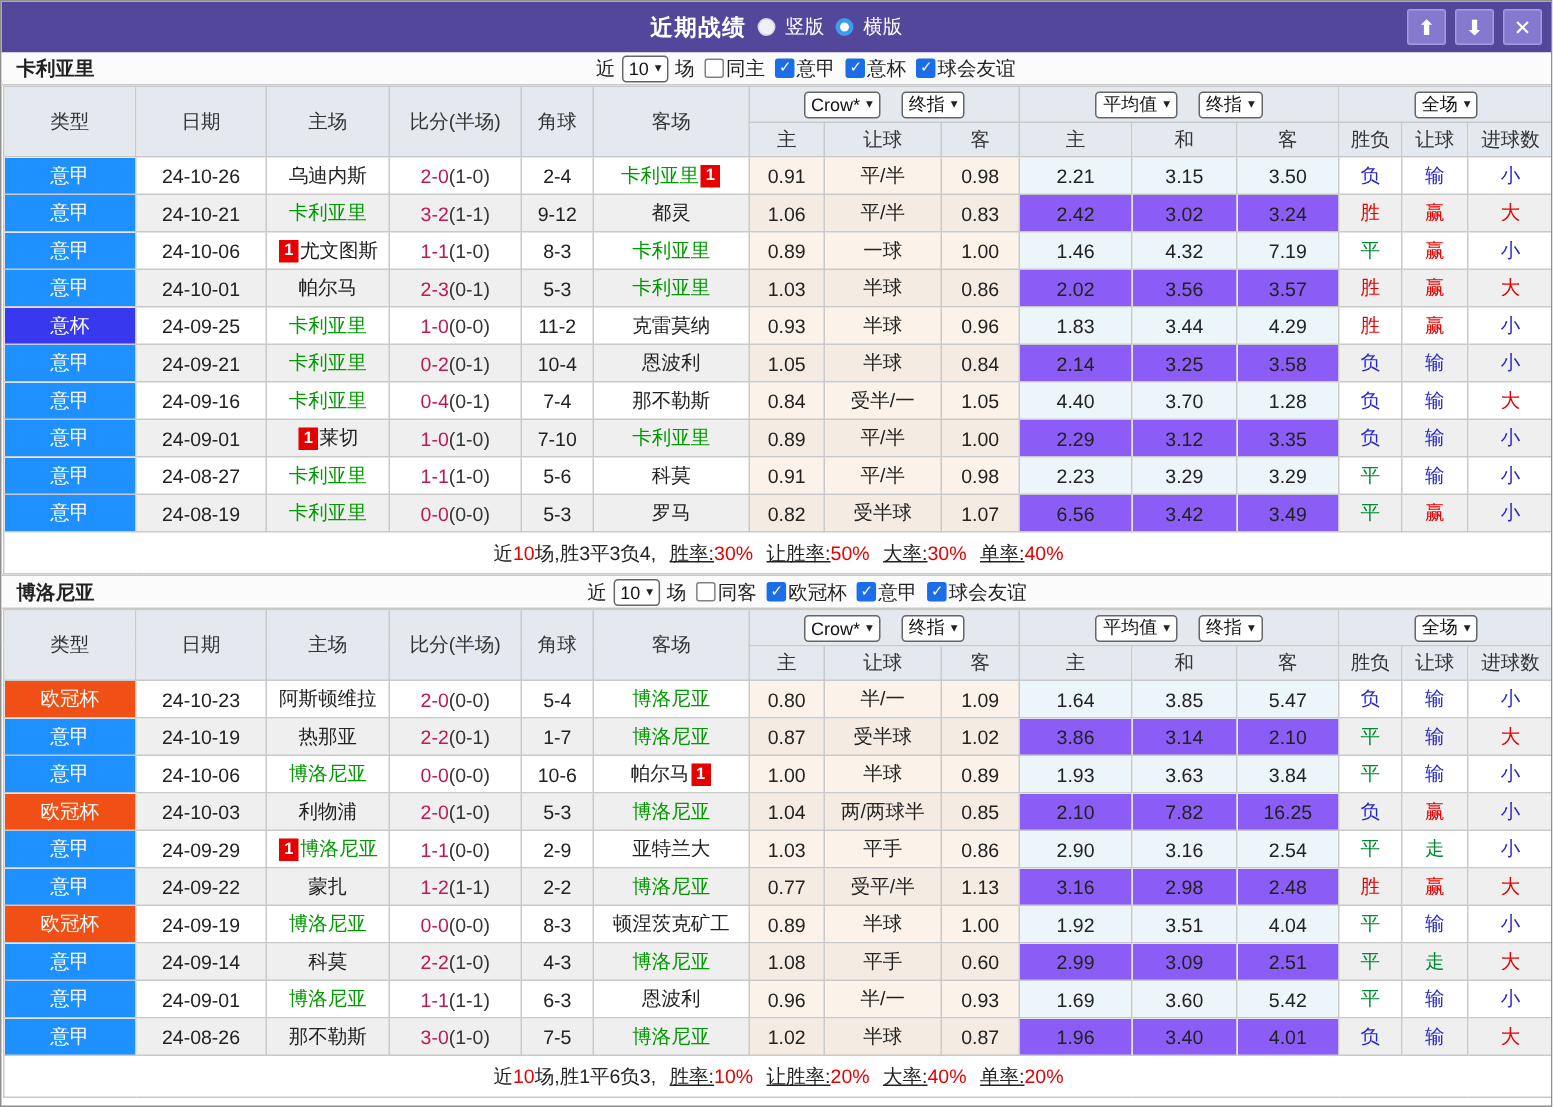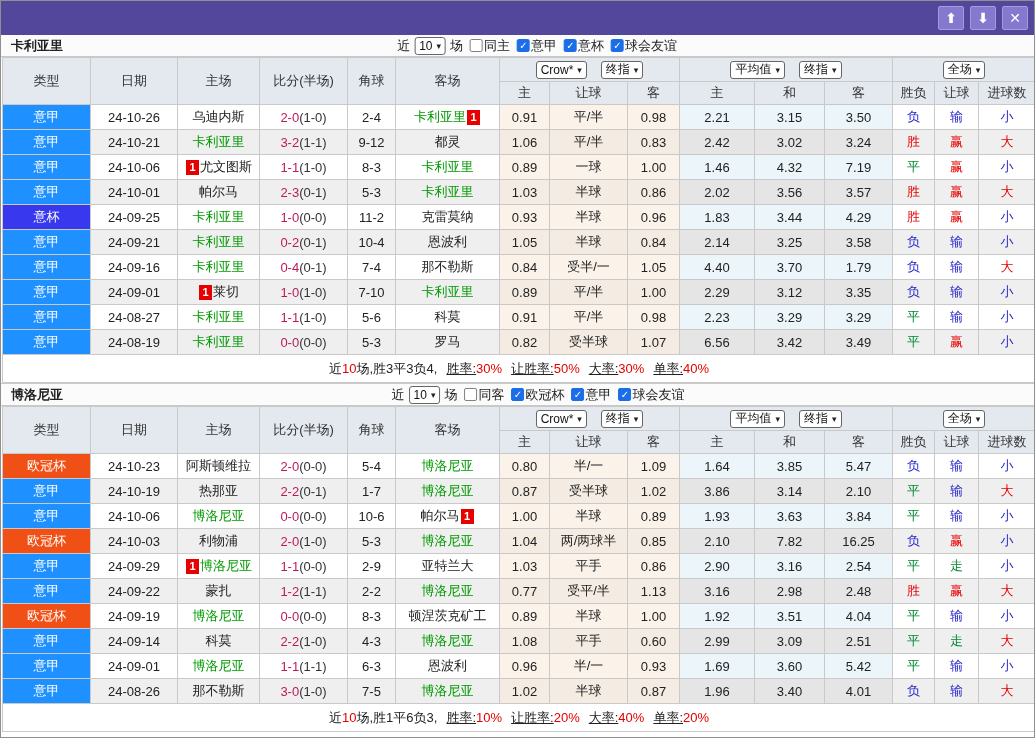--- a/index.html
+++ b/index.html
@@ -37,36 +37,43 @@
   th, td { border:1px solid #c9c9c9; font-size:13px; text-align:center; overflow:hidden; white-space:nowrap; }
   thead th { background:#e4e8ef; color:#333; font-weight:normal; height:24px; }
   thead tr.sub th { height:23px; }
   thead .selgroup { display:flex; align-items:center; justify-content:center; gap:6px; }
   tbody td { height:25px; color:#222; background:#fff; }
   tbody tr.alt td { background:#efefef; }
   td.type { color:#fff; }
   td.crowcol { background:#fbf3ea; }
   tbody tr.alt td.crowcol { background:#f4ece2; }
   td.avgcol { background:#ecf5fa; }
-  tbody tr.alt td.avgcol { background:#e5e5e5; }
+  tbody tr.alt td.avgcol { background:#8b5cf6; }
   .teamname.green { color:#009900; }
   .badge { display:inline-block; background:#e60000; color:#fff; font-size:11px; font-weight:bold;
            width:13px; height:15px; line-height:15px; text-align:center; vertical-align:middle; margin:0 1px; }
   .ft { color:#be185d; }
   .ht { color:#333; }
   tfoot td { height:28px; font-size:13px; color:#222; background:#fff; }
   tfoot .red, .summary-red { color:#e60000; }
   .stat { margin-left:9px;text-decoration:underline; }
 </style>
 </head>
 <body>
 
 <div class="window">
 
   <div class="titlebar" style="background: rgb(83, 71, 155);">
+    <div class="titlebar-center">
+      <span class="tb-title">近期战绩</span>
+      <span class="radio sel"></span>
+      <span class="radio-label">竖版</span>
+      <span class="radio unsel"></span>
+      <span class="radio-label">横版</span>
+    </div>
     <div class="titlebar-btns">
       <div class="tbtn">
           <span>⬆</span>
         </div>
       <div class="tbtn">
           <span>⬇</span>
         </div>
       <div class="tbtn">
           <span>✕</span>
         </div>
@@ -272,21 +279,21 @@
           <td>24-09-16</td>
           <td><span class="teamname green">卡利亚里</span></td>
           <td><span class="ft">0-4</span><span class="ht">(0-1)</span></td>
           <td>7-4</td>
           <td><span class="teamname">那不勒斯</span></td>
           <td class="crowcol">0.84</td>
           <td class="crowcol">受半/一</td>
           <td class="crowcol">1.05</td>
           <td class="avgcol">4.40</td>
           <td class="avgcol">3.70</td>
-          <td class="avgcol">1.79</td>
+          <td class="avgcol">1.28</td>
           <td style="color: rgb(37, 37, 204);">负</td>
           <td style="color: rgb(37, 37, 204);">输</td>
           <td style="color: rgb(230, 0, 0);">大</td>
         </tr>
         <tr class="alt">
           <td class="type" style="background: rgb(30, 144, 255);">意甲</td>
           <td>24-09-01</td>
           <td><span class="badge">1</span><span class="teamname">莱切</span></td>
           <td><span class="ft">1-0</span><span class="ht">(1-0)</span></td>
           <td>7-10</td>

